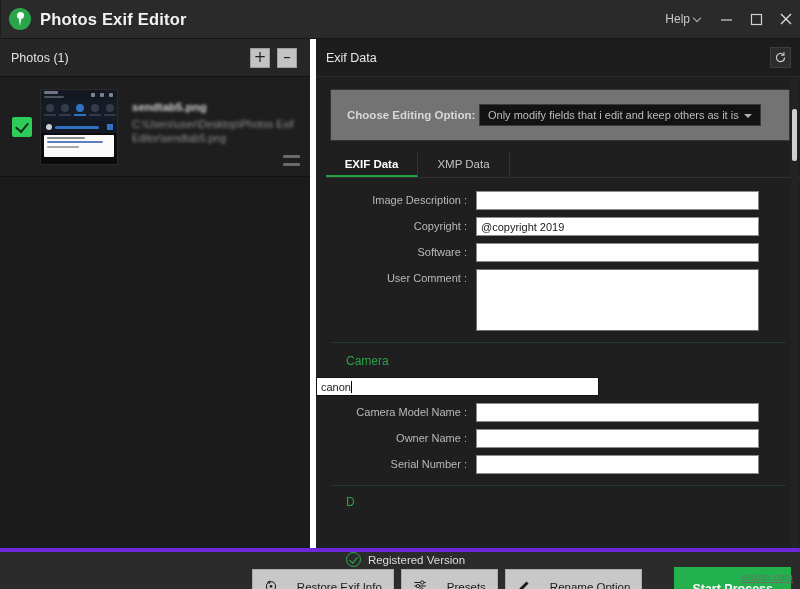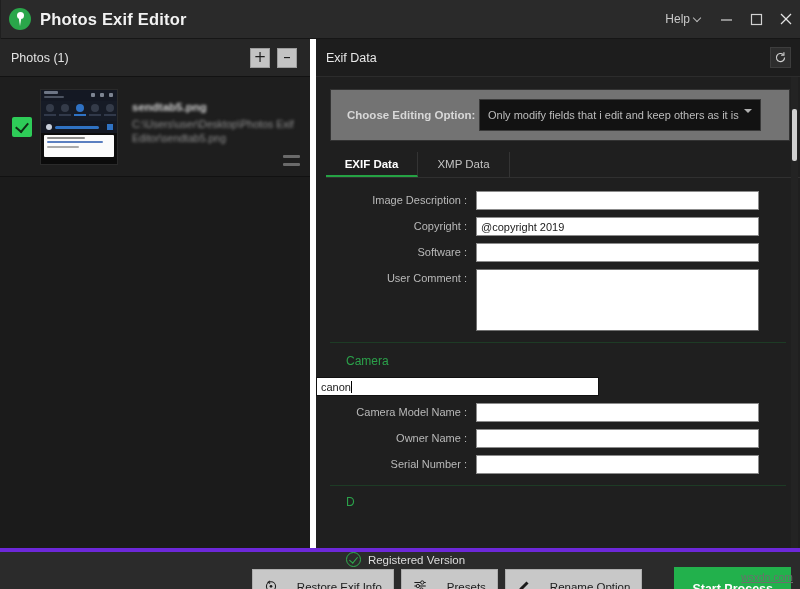--- a/index.html
+++ b/index.html
@@ -204,21 +204,21 @@
   .option-box {
     margin: 12px 10px 0 14px;
     border: 1px solid #333; background: #737373;
     height: 52px; display: flex; align-items: center;
   }
   .option-label {
     font-size: 11.5px; color: #d8d8d8; font-weight: bold;
     margin-left: 16px; width: 132px;
   }
   .option-select {
-    flex: 1; margin-right: 28px; height: 32px;
+    flex: 1; margin-right: 28px; height: 22px;
     background: #121212; border: 1px solid #3a3a3a;
     display: flex; align-items: center; position: relative;
     cursor: default;
   }
   .option-select span {
     font-size: 11px; color: #bdbdbd; margin-left: 8px;
   }
   .caret {
     position: absolute; right: 8px; top: 9px;
     width: 0; height: 0;

